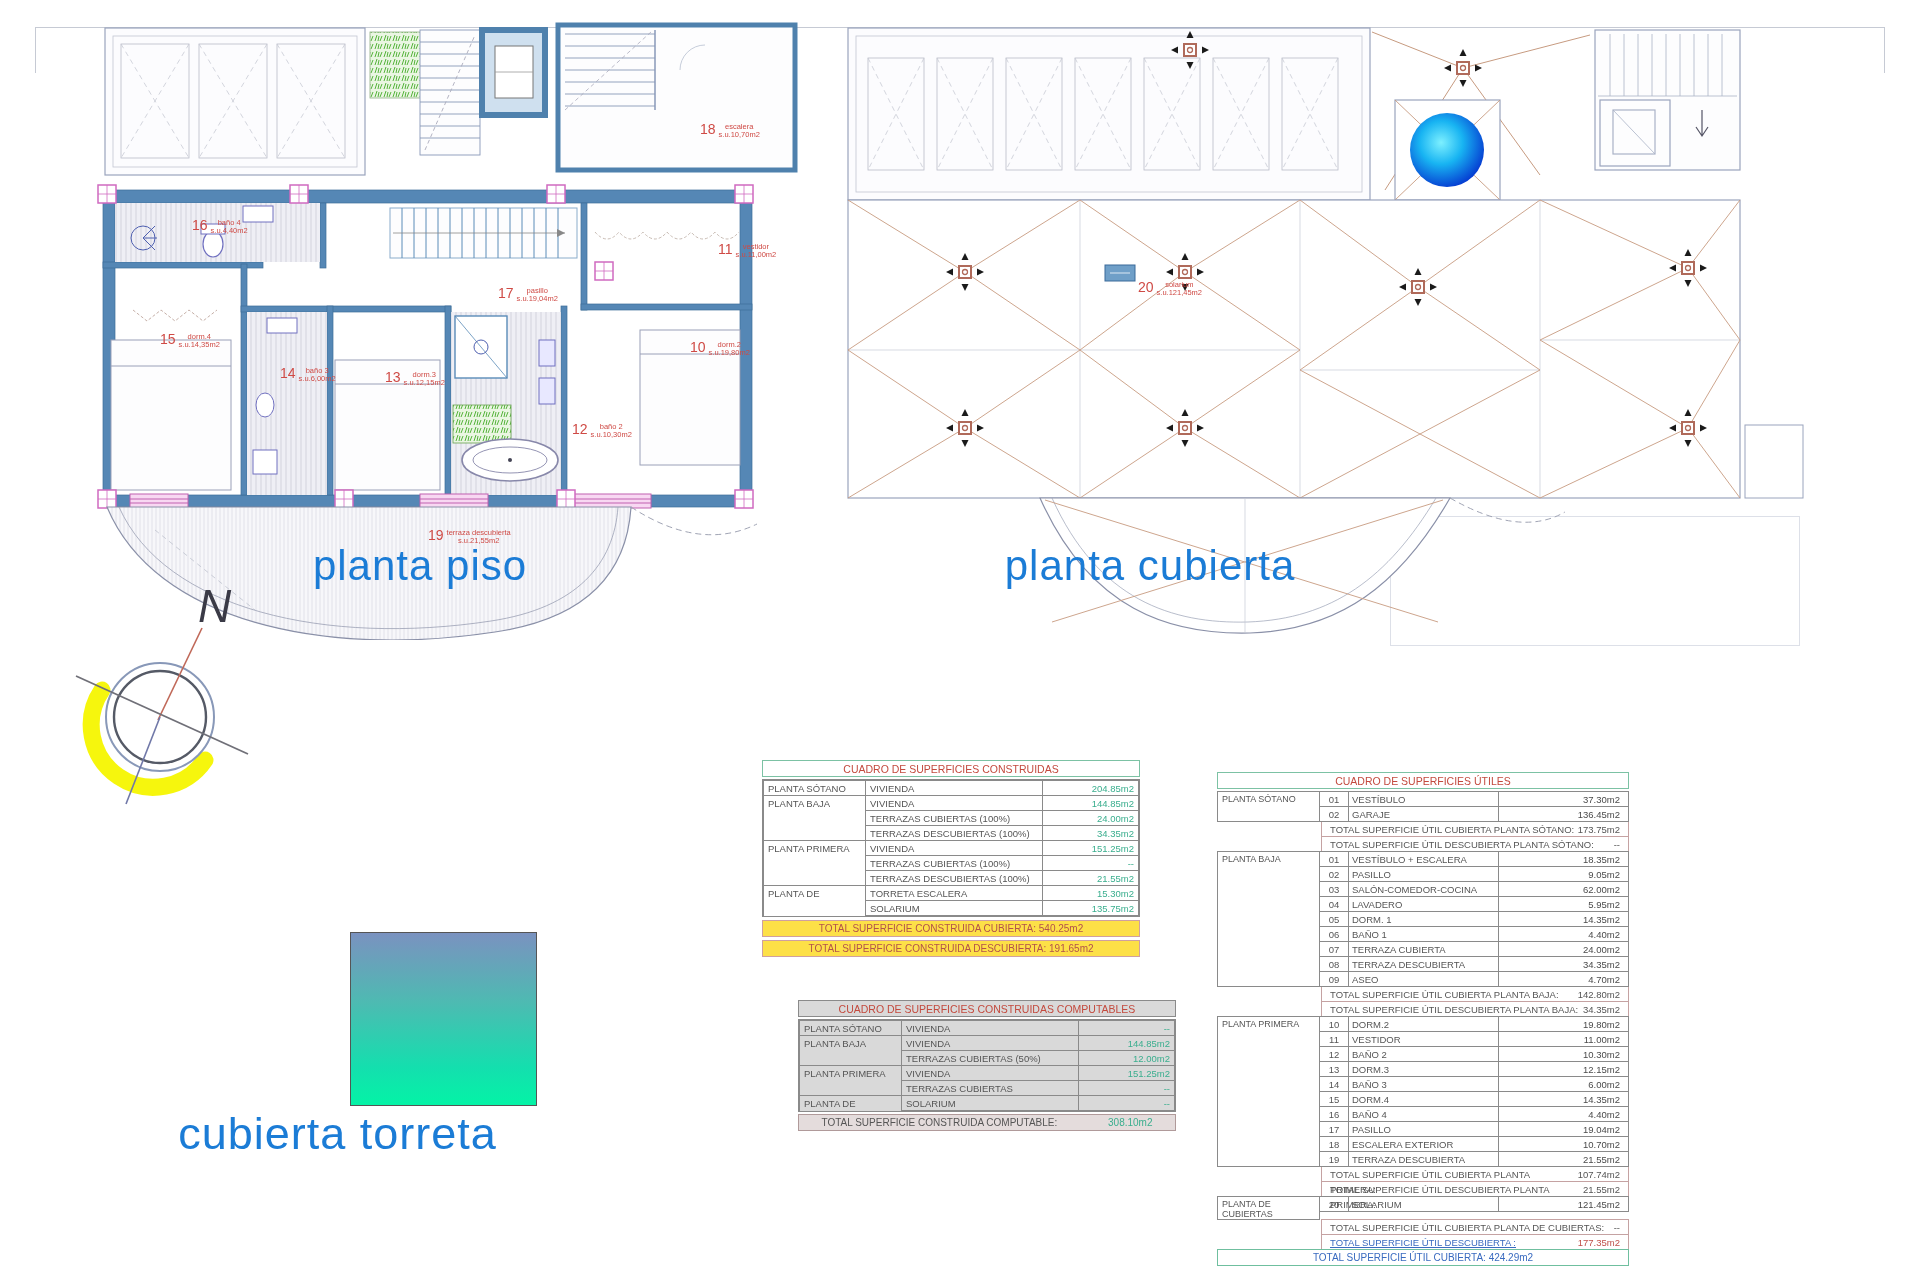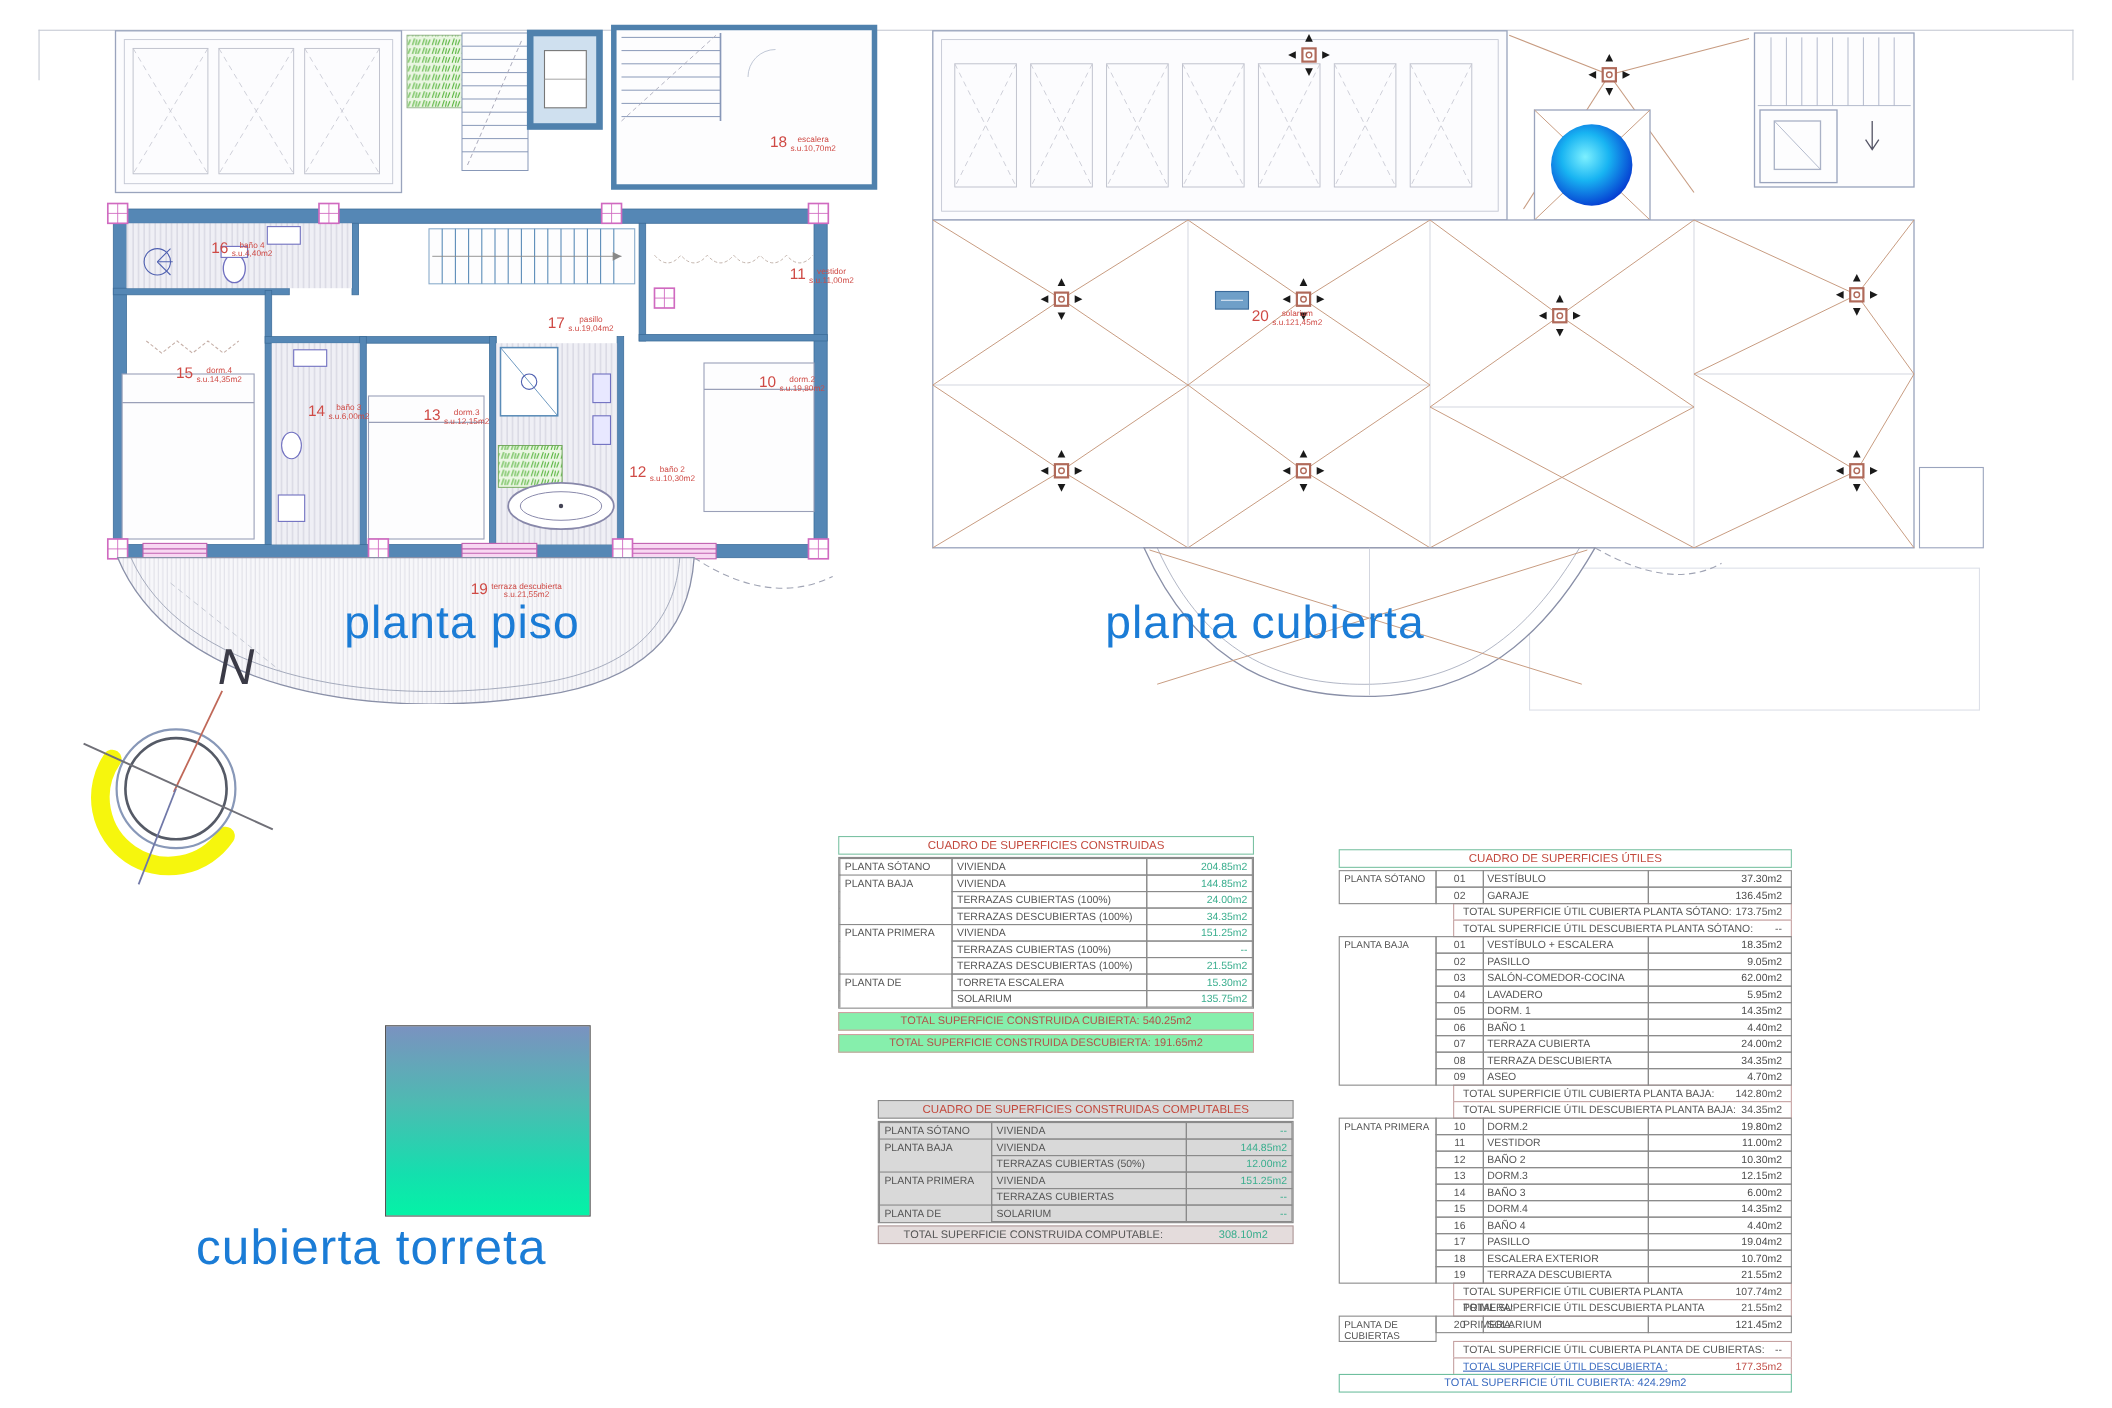--- a/index.html
+++ b/index.html
@@ -28,36 +28,36 @@
   .t-title{border:1px solid #7cc2a4;color:#c34a3e;text-align:center;font-size:10.5px;height:17px;line-height:16px;margin-bottom:2px;background:#fff;}
   .ta-wrap{border:1px solid #8a8a8a;padding:0;}
   .ta-row{display:flex;height:16px;line-height:15px;}
   .ta-row+.ta-row{margin-top:-1px;}
   .ta-row .c{border:1px solid #8a8a8a;padding:0 4px;overflow:hidden;}
   .ta-row .c+.c{margin-left:-1px;}
   .ta-row .plan{width:103px;border-bottom:none;}
   .ta-row .plan.cont{border-top-color:transparent;}
   .ta-row .concept{width:178px;}
   .ta-row .value{width:97px;text-align:right;color:#3aae8e;}
-  .ta-total{border:1px solid #cfa0a0;height:17px;line-height:16px;text-align:center;color:#b2524a;font-size:10px;margin-top:3px;background:#86efac;}
+  .ta-total{border:1px solid #cfa0a0;height:17px;line-height:16px;text-align:center;color:#b2524a;font-size:10px;margin-top:3px;background:#fde047;}
   .tbl.gray .ta-wrap{background:#d9d9d9;}
   .tbl.gray .t-title{background:#d9d9d9;border-color:#8a8a8a;}
   .tb-total{border:1px solid #b09a9a;height:17px;line-height:16px;text-align:center;font-size:10px;color:#555;background:#e4dcdc;margin-top:2px;}
   .green{color:#3aae8e;margin-left:48px;}
 
   
   .tc-section{display:flex;}
   .tc-section+ .tc-section, .tc-section+.tc-totals, .tc-totals+.tc-section, .tc-totals+.tc-grand{margin-top:-1px;}
   .tc-plan{width:105px;border:1px solid #8a8a8a;padding:2px 0 0 4px;font-size:9px;background:#fff;}
   .tc-rooms{flex:1;margin-left:-1px;}
   .tc-row{display:flex;height:16px;line-height:15px;}
   .tc-row+.tc-row{margin-top:-1px;}
   .tc-row .c{border:1px solid #8a8a8a;padding:0 3px;}
   .tc-row .c+.c{margin-left:-1px;}
-  .tc-row .n{width:44px;text-align:center;}
+  .tc-row .n{width:30px;text-align:center;}
   .tc-row .nm{width:151px;}
   .tc-row .v{width:131px;text-align:right;padding-right:8px;color:#4a4a4a;}
   .tc-total{margin-left:104px;width:308px;border:1px solid #c5a2a2;height:16px;line-height:15px;
     display:flex;justify-content:space-between;padding:0 8px;margin-top:-1px;background:#fff;}
   .tc-total .blue{color:#3a6bc0;text-decoration:underline;}
   .tc-total .red{color:#c0504a;}
   .tc-grand{border:1px solid #6fbf9f;width:412px;height:17px;line-height:16px;text-align:center;color:#3a6bc0;font-size:10px;background:#fff;}
 
   svg{position:absolute;}
   text{font-family:"Liberation Sans",sans-serif;}

